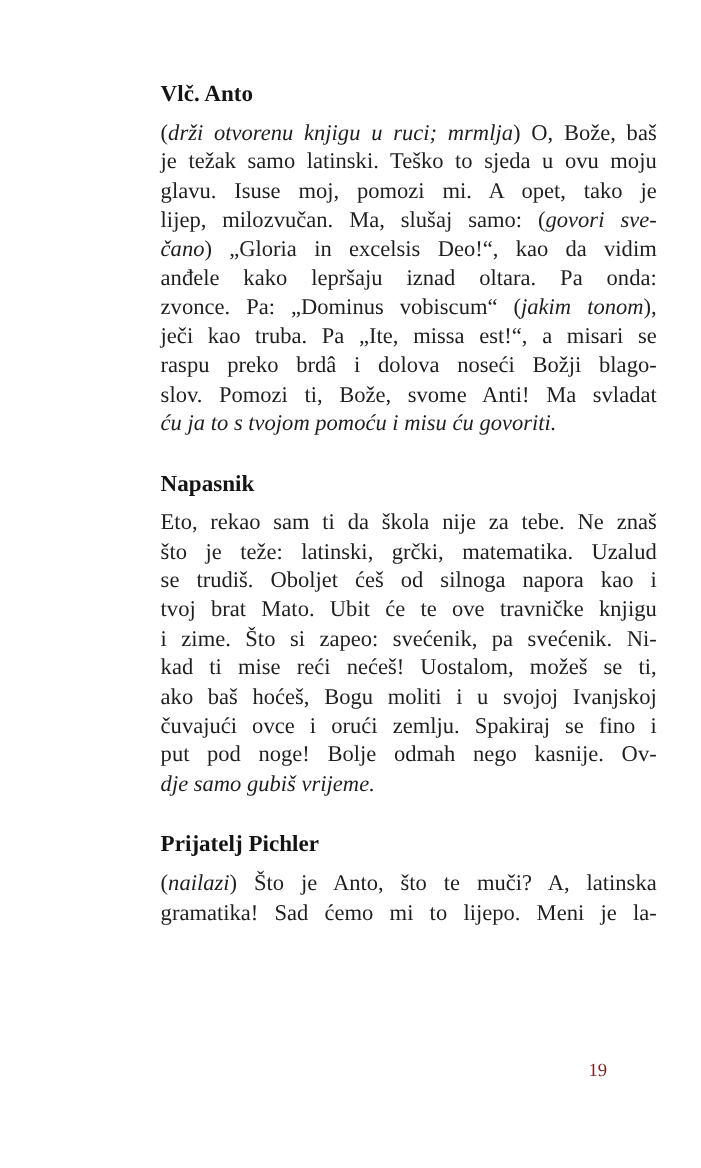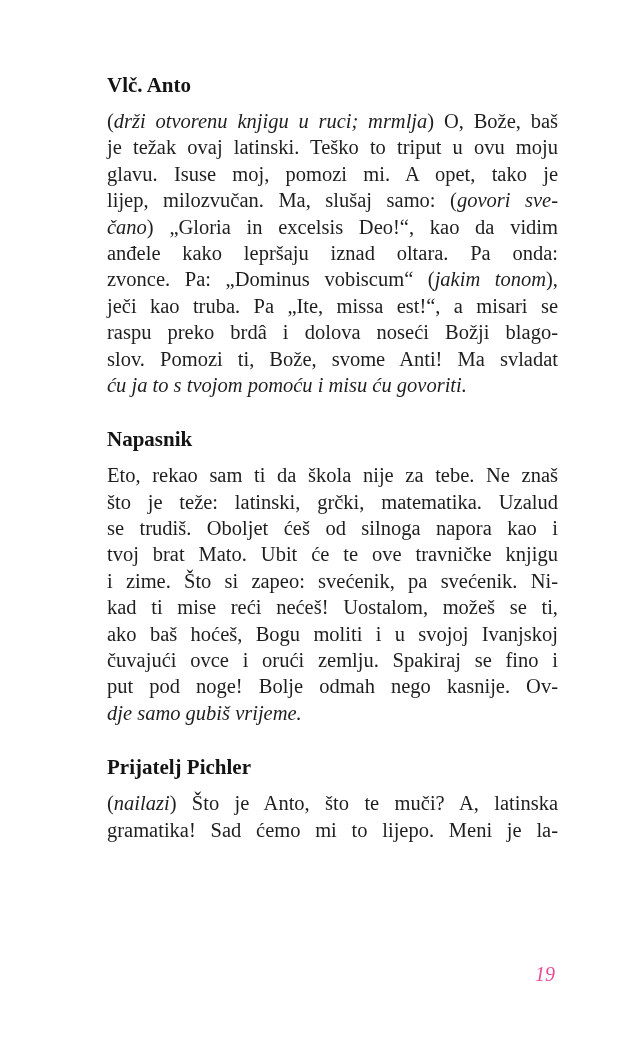--- a/index.html
+++ b/index.html
@@ -30,39 +30,38 @@
     font-size: 20.5px;
     line-height: 26.4px;
     height: 26.4px;
     white-space: nowrap;
     text-align: justify;
     text-align-last: justify;
     width: 451px;
   }
   .line.last { text-align-last: left; font-style: italic; }
   .line i { font-style: italic; }
-  .section { margin-bottom: 28px; }
+  .section { margin-bottom: 28px; margin-left: 39px; }
   .page-number {
     position: absolute;
     left: 535px;
     top: 963px;
-    font-size: 20px;
-    color: #ec4899;
-    font-style: italic;
+    font-size: 17px;
+    color: #7f1d1d;
   }
 </style>
 </head>
 <body>
 
 <div class="page">
   <div class="section">
     <div class="heading">Vlč. Anto</div>
     <div class="para">
         <span class="line"><span>(</span><i>drži otvorenu knjigu u ruci; mrmlja</i><span>) O, Bože, baš</span></span>
-        <span class="line"><span>je težak ovaj latinski. Teško to triput u ovu moju</span></span>
+        <span class="line"><span>je težak samo latinski. Teško to sjeda u ovu moju</span></span>
         <span class="line"><span>glavu. Isuse moj, pomozi mi. A opet, tako je</span></span>
         <span class="line"><span>lijep, milozvučan. Ma, slušaj samo: (</span><i>govori sve-</i></span>
         <span class="line"><i>čano</i><span>) „Gloria in excelsis Deo!“, kao da vidim</span></span>
         <span class="line"><span>anđele kako lepršaju iznad oltara. Pa onda:</span></span>
         <span class="line"><span>zvonce. Pa: „Dominus vobiscum“ (</span><i>jakim tonom</i><span>),</span></span>
         <span class="line"><span>ječi kao truba. Pa „Ite, missa est!“, a misari se</span></span>
         <span class="line"><span>raspu preko brdâ i dolova noseći Božji blago-</span></span>
         <span class="line"><span>slov. Pomozi ti, Bože, svome Anti! Ma svladat</span></span>
         <span class="line last"><span>ću ja to s tvojom pomoću i misu ću govoriti.</span></span>
       </div>

